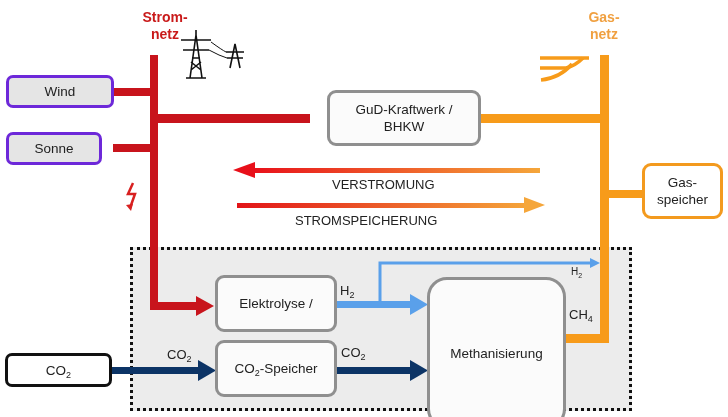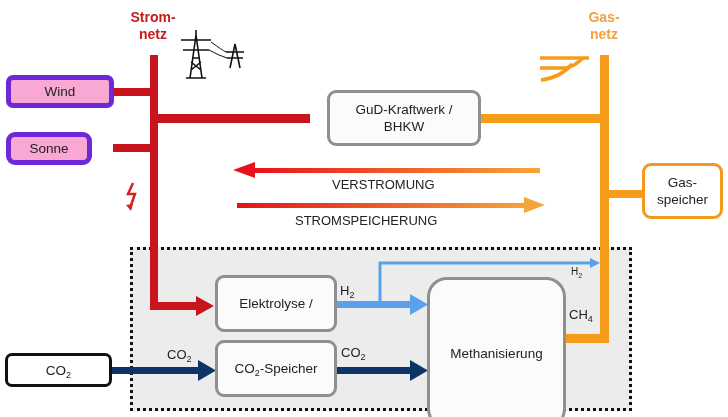--- a/index.html
+++ b/index.html
@@ -1,23 +1,23 @@
 <!DOCTYPE html>
 <html><head>
 <meta charset="utf-8">
 <style>
   html, body { margin:0; padding:0; background:#ffffff; }
   body { width:728px; height:417px; position:relative; overflow:hidden; font-family:"Liberation Sans", sans-serif; }
   .abs { position:absolute; }
   .box { position:absolute; box-sizing:border-box; display:flex; align-items:center; justify-content:center; text-align:center; color:#222; font-size:13.5px; line-height:17px; }
-  .green { border:5px solid #6d28d9; border-radius:7px; background:#f9a8d4; }
+  .green { border:3px solid #6d28d9; border-radius:7px; background:#e5e5e5; }
   .grey { border:3px solid #8f8f8f; border-radius:9px; background:#fbfbfb; }
   .orange { border:3px solid #f39a1e; border-radius:9px; background:#fff; }
   .black { border:3px solid #111; border-radius:7px; background:#fff; }
-  .label-red { color:#c91a1a; font-weight:bold; font-size:14px; text-align:center; line-height:17px; }
+  .label-red { color:#c91a1a; font-weight:bold; font-size:14px; text-align:center; line-height:17px;margin-left:12px; }
   .label-orange { color:#f0a040; font-weight:bold; font-size:14px; text-align:center; line-height:17px; }
   .txt { color:#222; font-size:13px; }
   sub { font-size:9px; vertical-align:-3px; line-height:0; }
   svg.lines { position:absolute; left:0; top:0; }
 </style>
 </head>
 <body>
 
 <div class="abs" style="left:130px;top:247px;width:502px;height:164px;background:#ececec;border:3px dotted #111;box-sizing:border-box;"></div>
 
@@ -84,21 +84,21 @@
   <div>netz</div>
 </div>
 <div class="abs label-orange" style="left:578px;top:9px;width:52px;">
   <div>Gas-</div>
   <div>netz</div>
 </div>
 
 <div class="box green" style="left:6px;top:75px;width:108px;height:33px;">
   <span>Wind</span>
 </div>
-<div class="box green" style="left:6px;top:132px;width:86px;height:33px;border-radius:9px;">
+<div class="box green" style="left:6px;top:132px;width:96px;height:33px;">
   <span>Sonne</span>
 </div>
 <div class="box black" style="left:5px;top:353px;width:107px;height:34px;">
   <span><span>CO</span><sub>2</sub></span>
 </div>
 
 <div class="box grey" style="left:327px;top:90px;width:154px;height:56px;flex-direction:column;">
   <div>GuD-Kraftwerk /</div>
   <div>BHKW</div>
 </div>

